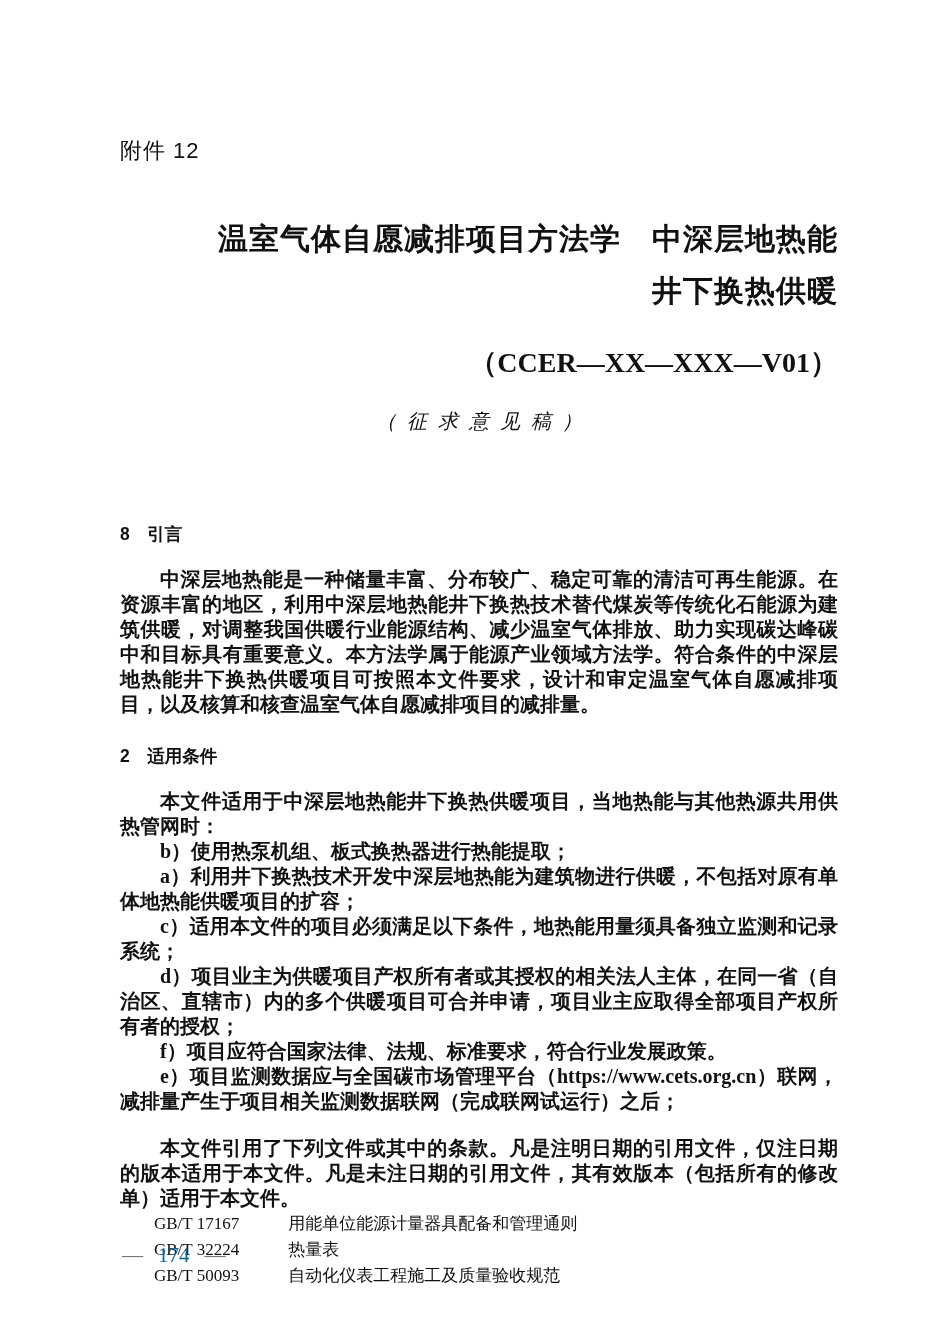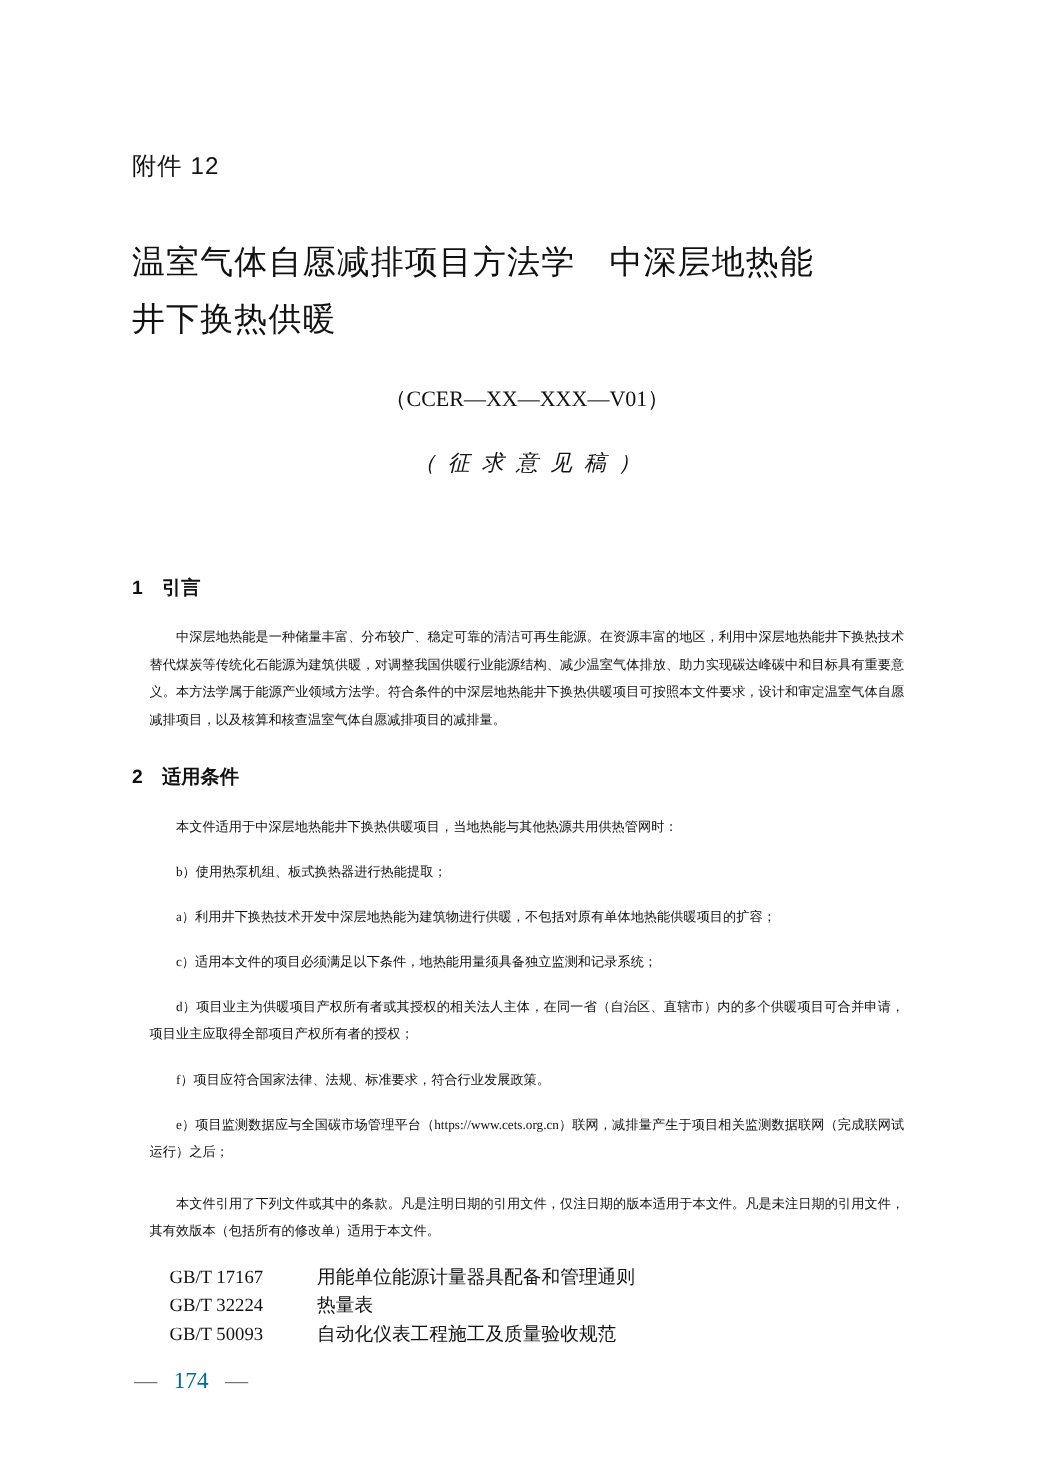--- a/index.html
+++ b/index.html
@@ -20,57 +20,58 @@
   }
   .attachment {
     padding-top: 138px;
     font-family: "Liberation Sans", "DejaVu Sans", sans-serif;
     font-size: 22px;
     line-height: 25px;
     letter-spacing: 1px;
   }
   .doc-title {
     margin-top: 50px;
-    text-align: left;
-    font-weight: normal;
+    text-align: right;
+    font-weight: bold;
     font-size: 30px;
     line-height: 52px;
     letter-spacing: 1px;
   }
   .doc-title .tline { display: block; }
   .doc-code {
-    text-align: center;
-    font-size: 20px;
+    text-align: right;
+    font-size: 28px;
     line-height: 52px;
-    font-weight: normal;
+    font-weight: bold;
   }
   .draft {
     margin-top: 17px;
     text-align: center;
     font-size: 20px;
     line-height: 30px;
     font-style: italic;
     letter-spacing: 0.55em;
     padding-left: 0.55em;
   }
   h2.sec {
     margin: 0;
     font-family: "Liberation Sans", "DejaVu Sans", sans-serif;
     font-size: 17.5px;
     font-weight: bold;
     line-height: 22px;
   }
   h2.sec.first { margin-top: 87px; }
   h2.sec.later { margin-top: 28px; }
   p.body {
-    margin: 16px;
-    font-size: 12px;
+    margin: 0;
+    font-size: 20px;
     line-height: 25px;
     text-align: justify;
     text-indent: 2em;
+    font-weight: bold;
   }
   p.body.afterhead { margin-top: 22px; }
   .refs {
     margin: 0;
     font-size: 17px;
     line-height: 26px;
   }
   .ref-row { padding-left: 2em; }
   .ref-code {
     display: inline-block;
@@ -96,21 +97,21 @@
   <h1 class="doc-title">
     <span class="tline">温室气体自愿减排项目方法学　中深层地热能</span>
     <span class="tline">井下换热供暖</span>
   </h1>
 
   <div class="doc-code">（CCER—XX—XXX—V01）</div>
 
   <div class="draft">（征求意见稿）</div>
 
   <section>
-    <h2 class="sec first">1　引言</h2>
+    <h2 class="sec first">8　引言</h2>
     <p class="body afterhead">中深层地热能是一种储量丰富、分布较广、稳定可靠的清洁可再生能源。在资源丰富的地区，利用中深层地热能井下换热技术替代煤炭等传统化石能源为建筑供暖，对调整我国供暖行业能源结构、减少温室气体排放、助力实现碳达峰碳中和目标具有重要意义。本方法学属于能源产业领域方法学。符合条件的中深层地热能井下换热供暖项目可按照本文件要求，设计和审定温室气体自愿减排项目，以及核算和核查温室气体自愿减排项目的减排量。</p>
   </section>
 
   <section>
     <h2 class="sec later">2　适用条件</h2>
     <p class="body afterhead">本文件适用于中深层地热能井下换热供暖项目，当地热能与其他热源共用供热管网时：</p>
     <p class="body">b）使用热泵机组、板式换热器进行热能提取；</p>
     <p class="body">a）利用井下换热技术开发中深层地热能为建筑物进行供暖，不包括对原有单体地热能供暖项目的扩容；</p>
     <p class="body">c）适用本文件的项目必须满足以下条件，地热能用量须具备独立监测和记录系统；</p>
     <p class="body">d）项目业主为供暖项目产权所有者或其授权的相关法人主体，在同一省（自治区、直辖市）内的多个供暖项目可合并申请，项目业主应取得全部项目产权所有者的授权；</p>

